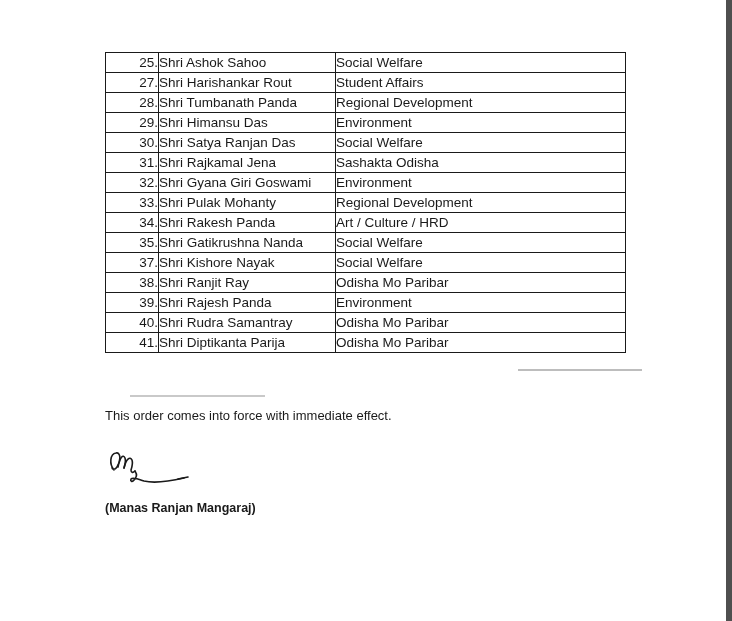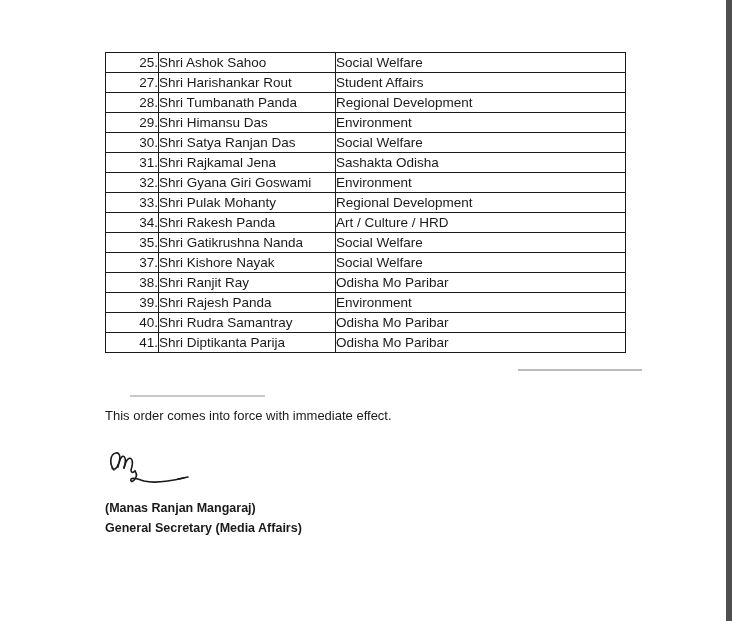--- a/index.html
+++ b/index.html
@@ -192,18 +192,17 @@
       <path d="M8,22 C3,16 4,6 10,5 C15,4 15,13 11,19 C9,22 6,22 6,19"></path>
       <path d="M12,19 C14,9 17,6 19,10 C20,13 19,17 18,20"></path>
       <path d="M18,20 C20,11 24,8 26,12 C27,15 26,19 25,22 C25,25 27,25 29,23"></path>
       <path d="M29,23 C31,26 31,30 27,33 C26,34 24,33 25,31 C27,29 32,31 38,33 C50,36 65,33 78,30"></path>
       <path d="M72,31 L82,29"></path>
     </g>
   </svg>
 
   <div class="signatory">
     <div>(Manas Ranjan Mangaraj)</div>
-    <div>General Secretary (Media Affairs)</div>
   </div>
 
   <div class="right-edge"></div>
 
 </div>
 
 </body></html>

